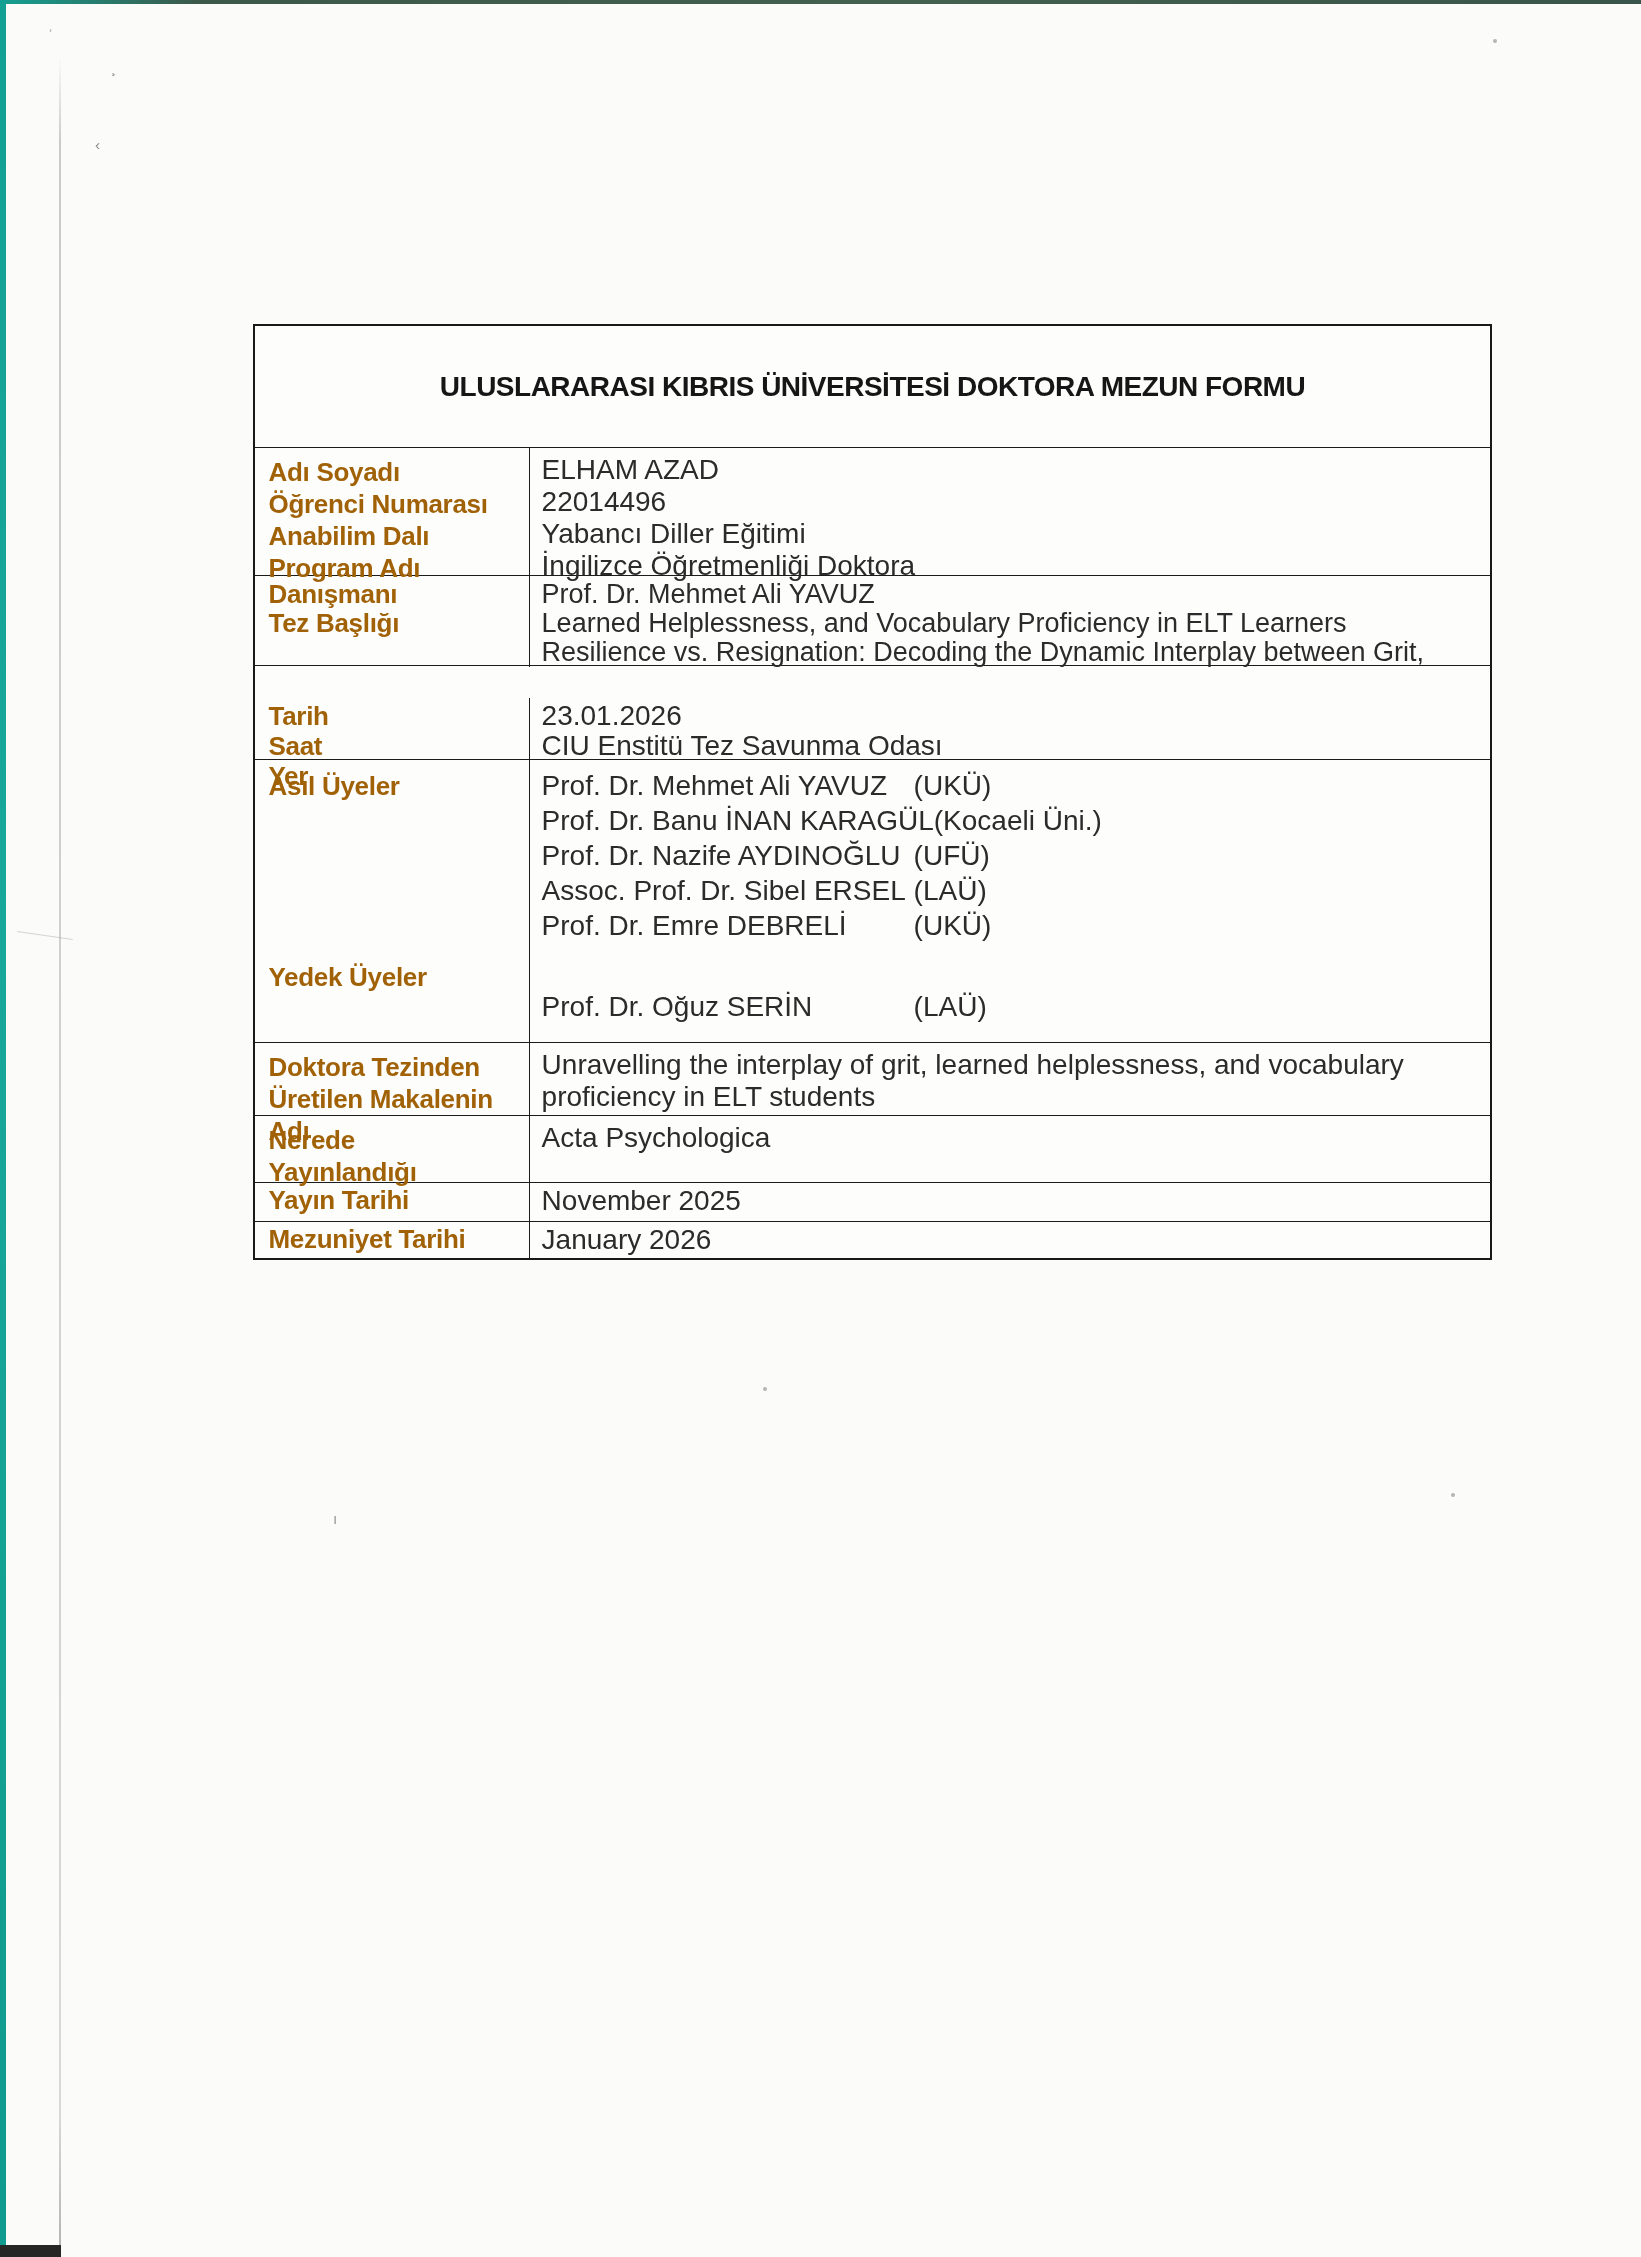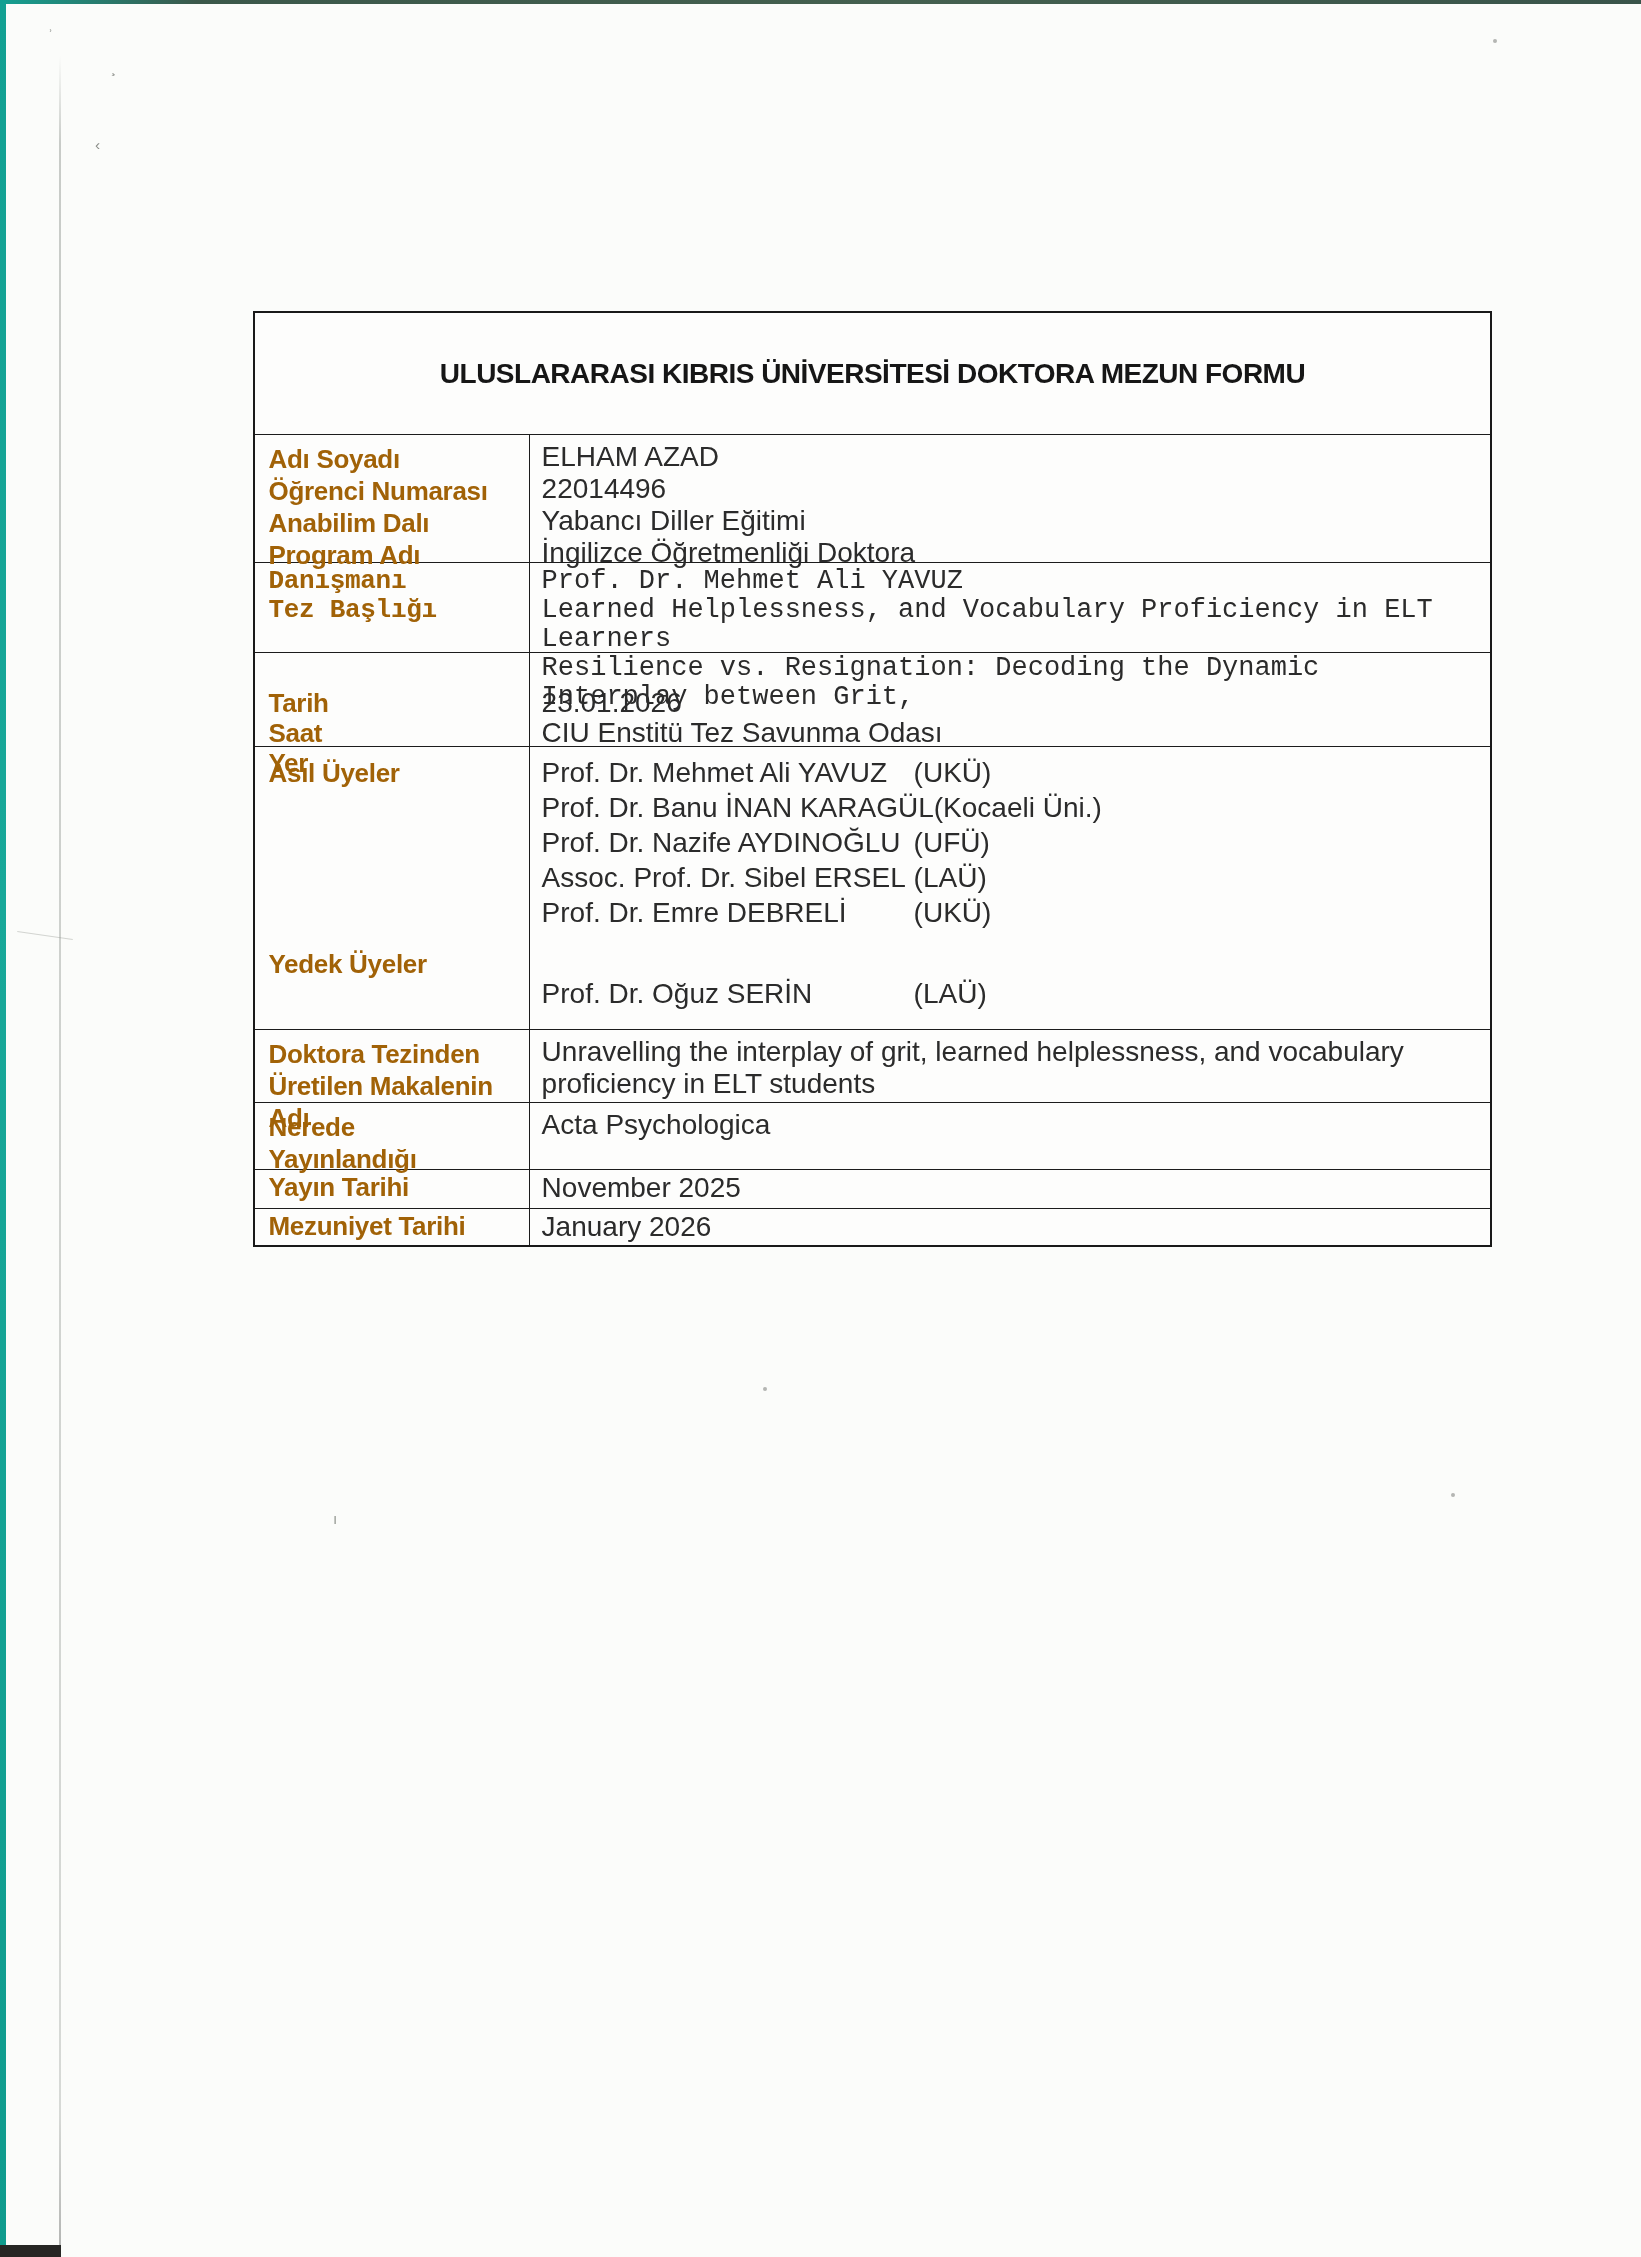--- a/index.html
+++ b/index.html
@@ -21,35 +21,35 @@
     background:linear-gradient(180deg,#12a092,#18a899 40%,#0f9b8d);}
   .corner-black{position:absolute;left:0;top:2245px;width:61px;height:12.6px;background:#262624;}
   .crease{position:absolute;left:59px;top:56px;width:1.9px;height:2190px;
     background:linear-gradient(180deg,rgba(140,146,140,0) 0%,rgba(138,144,138,.45) 4%,rgba(138,144,138,.32) 94%,rgba(110,112,110,.5) 100%);}
   .mark{position:absolute;color:#8a8d88;font-size:15.4px;line-height:1;}
   .mark.diag{width:56px;height:1px;background:rgba(150,152,148,.4);transform:rotate(8deg);}
   .speck{position:absolute;width:3.9px;height:3.9px;border-radius:50%;background:rgba(110,112,108,.5);}
 
   
   .form-table{
-    position:absolute;left:253px;top:311px;width:1239px;
+    position:absolute;left:253px;top:324px;width:1239px;
     border:2.9px solid #191919;background:#fdfdfc;
     color:#2b2b2b;box-sizing:border-box;
   }
   .row{display:grid;grid-template-columns:274px 1fr;border-top:1.9px solid #1c1c1c;box-sizing:border-box;}
   .row:first-child{border-top:none;}
   .label-cell{padding:7.7px 5.8px 0 13.5px;font-weight:bold;color:#a16207;font-size:26px;line-height:32px;letter-spacing:-0.3px;box-sizing:border-box;}
   .value-cell{border-left:1.9px solid #1c1c1c;padding:5.8px 9.7px 0 11.6px;font-size:28px;line-height:32px;box-sizing:border-box;}
 
   .r-title{display:flex;align-items:center;justify-content:center;height:121px;}
   .title-text{font-weight:bold;font-size:28px;letter-spacing:-0.5px;color:#161616;}
 
   .r-identity{height:128px;}
   .r-advisor{height:90px;}
-  .r-advisor .label-cell,.r-advisor .value-cell{line-height:29px;padding-top:3.9px;font-size:27px;font-family:Liberation Mono, monospace;}
+  .r-advisor .label-cell,.r-advisor .value-cell{line-height:29px;padding-top:3.9px;font-size:27px;}
   .r-advisor .label-cell{font-size:26px;}
   .r-schedule{height:94px;}
   .r-schedule .label-cell,.r-schedule .value-cell{line-height:30px;padding-top:2.9px;margin-top:32px;}
 
   .r-committee{height:283px;}
   .r-committee .value-cell{line-height:35px;padding-top:7.7px;}
   .r-committee .label-cell{padding-top:9.7px;}
   .member{display:flex;}
   .member-name{min-width:372px;}
   .member.sub{margin-top:46px;}

